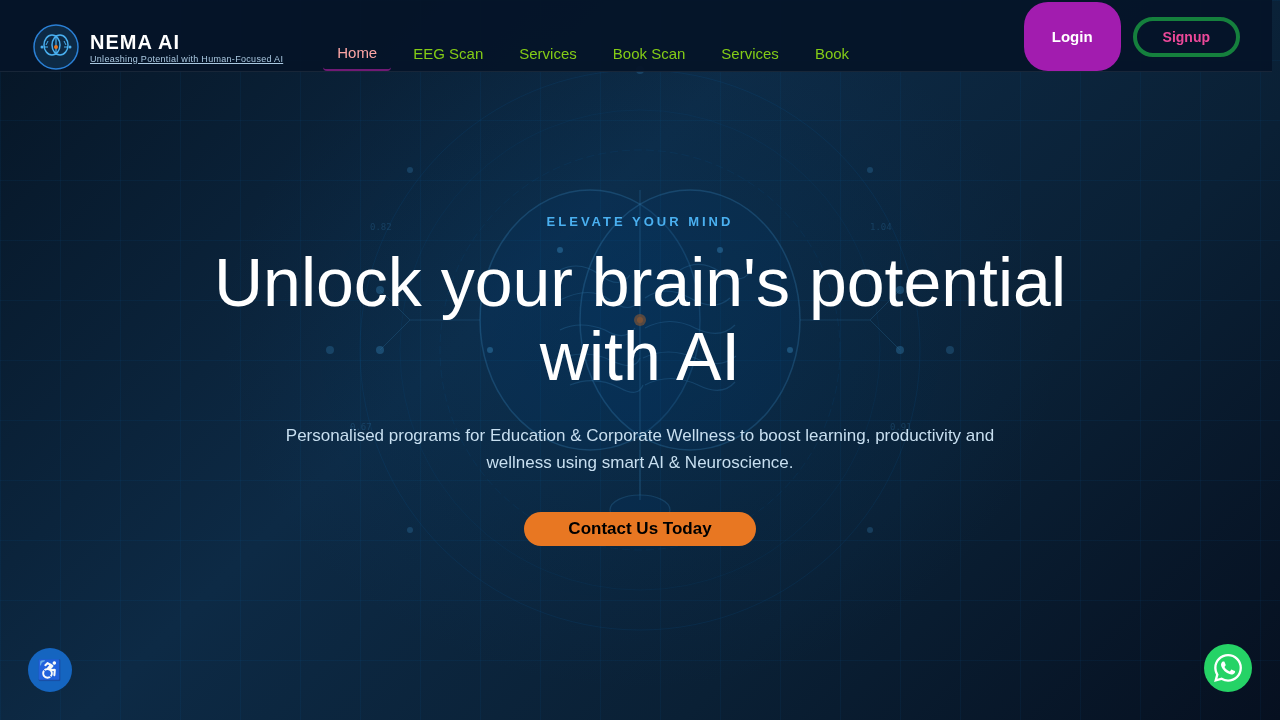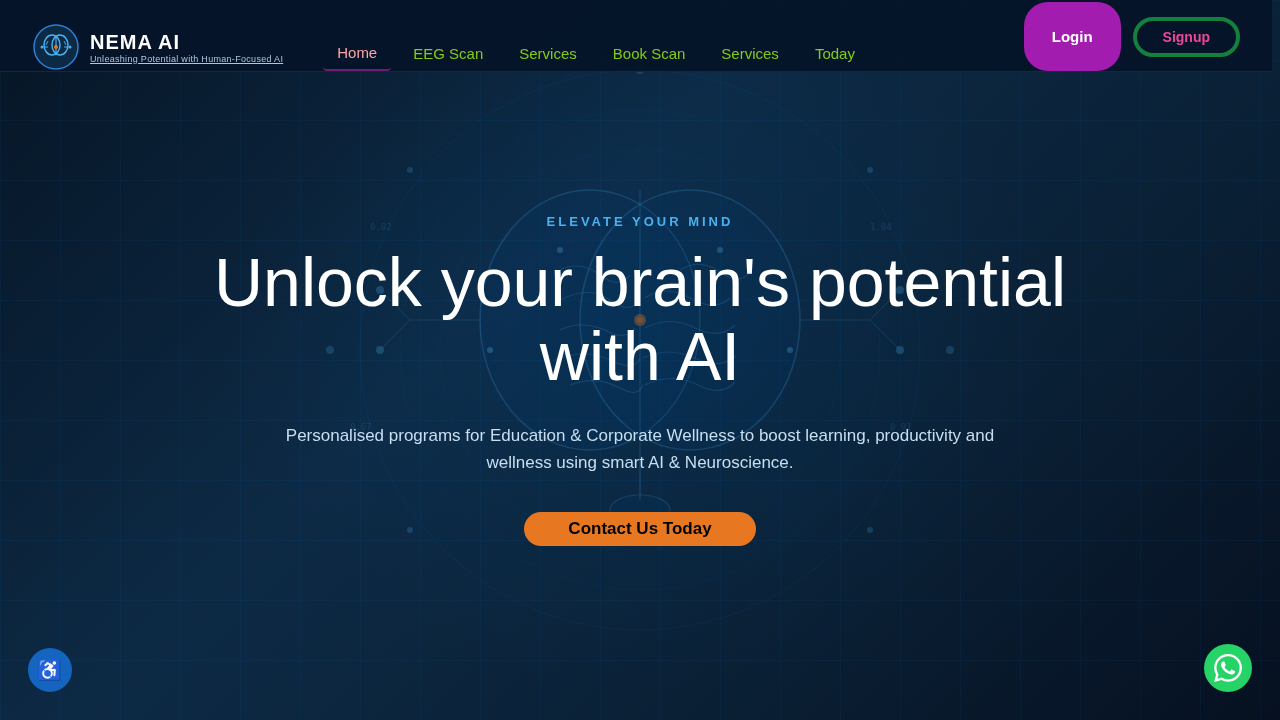--- a/index.html
+++ b/index.html
@@ -256,21 +256,21 @@
       <span class="logo-tagline">Unleashing Potential with Human-Focused AI</span>
     </div>
   </a>
 
   <div class="nav-links">
     <a class="nav-link active" href="#">Home</a>
     <a class="nav-link" href="#">EEG Scan</a>
     <a class="nav-link" href="#">Services</a>
     <a class="nav-link" href="#">Book Scan</a>
     <a class="nav-link" href="#">Services</a>
-    <a class="nav-link" href="#">Today</a>
+    <a class="nav-link" href="#">Book</a>
   </div>
 
   <div class="nav-actions">
     <button class="btn-login">Login</button>
     <button class="btn-signup">Signup</button>
   </div>
 </nav>
 
 <section class="hero">
   <div class="hero-bg"></div>

